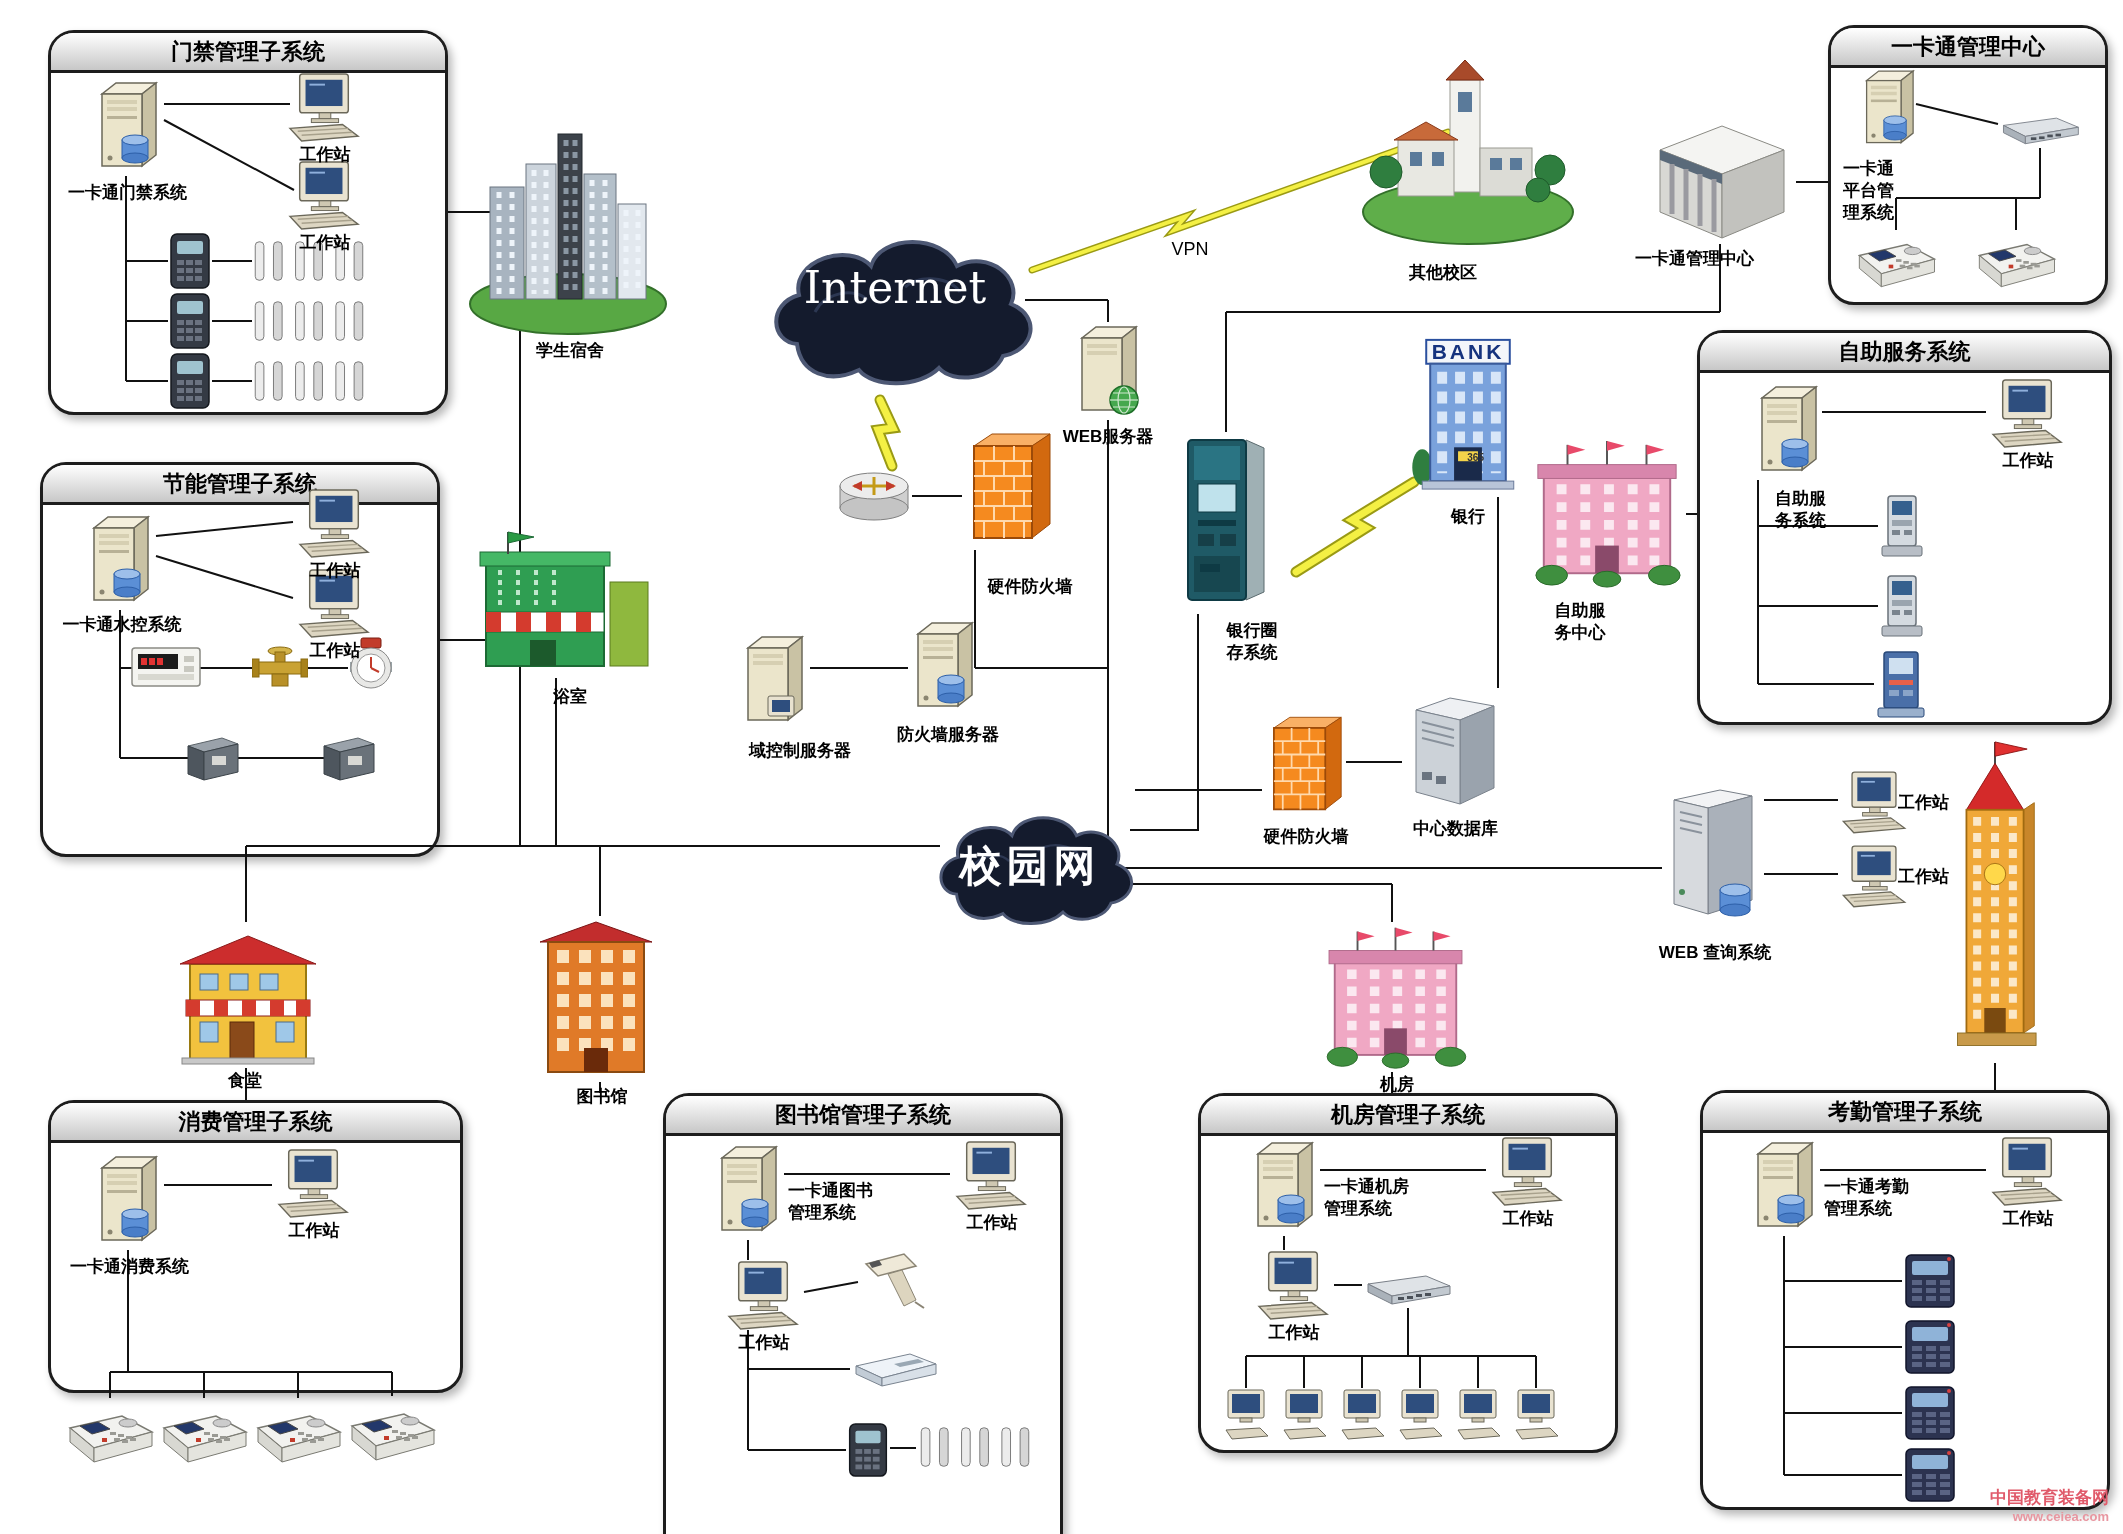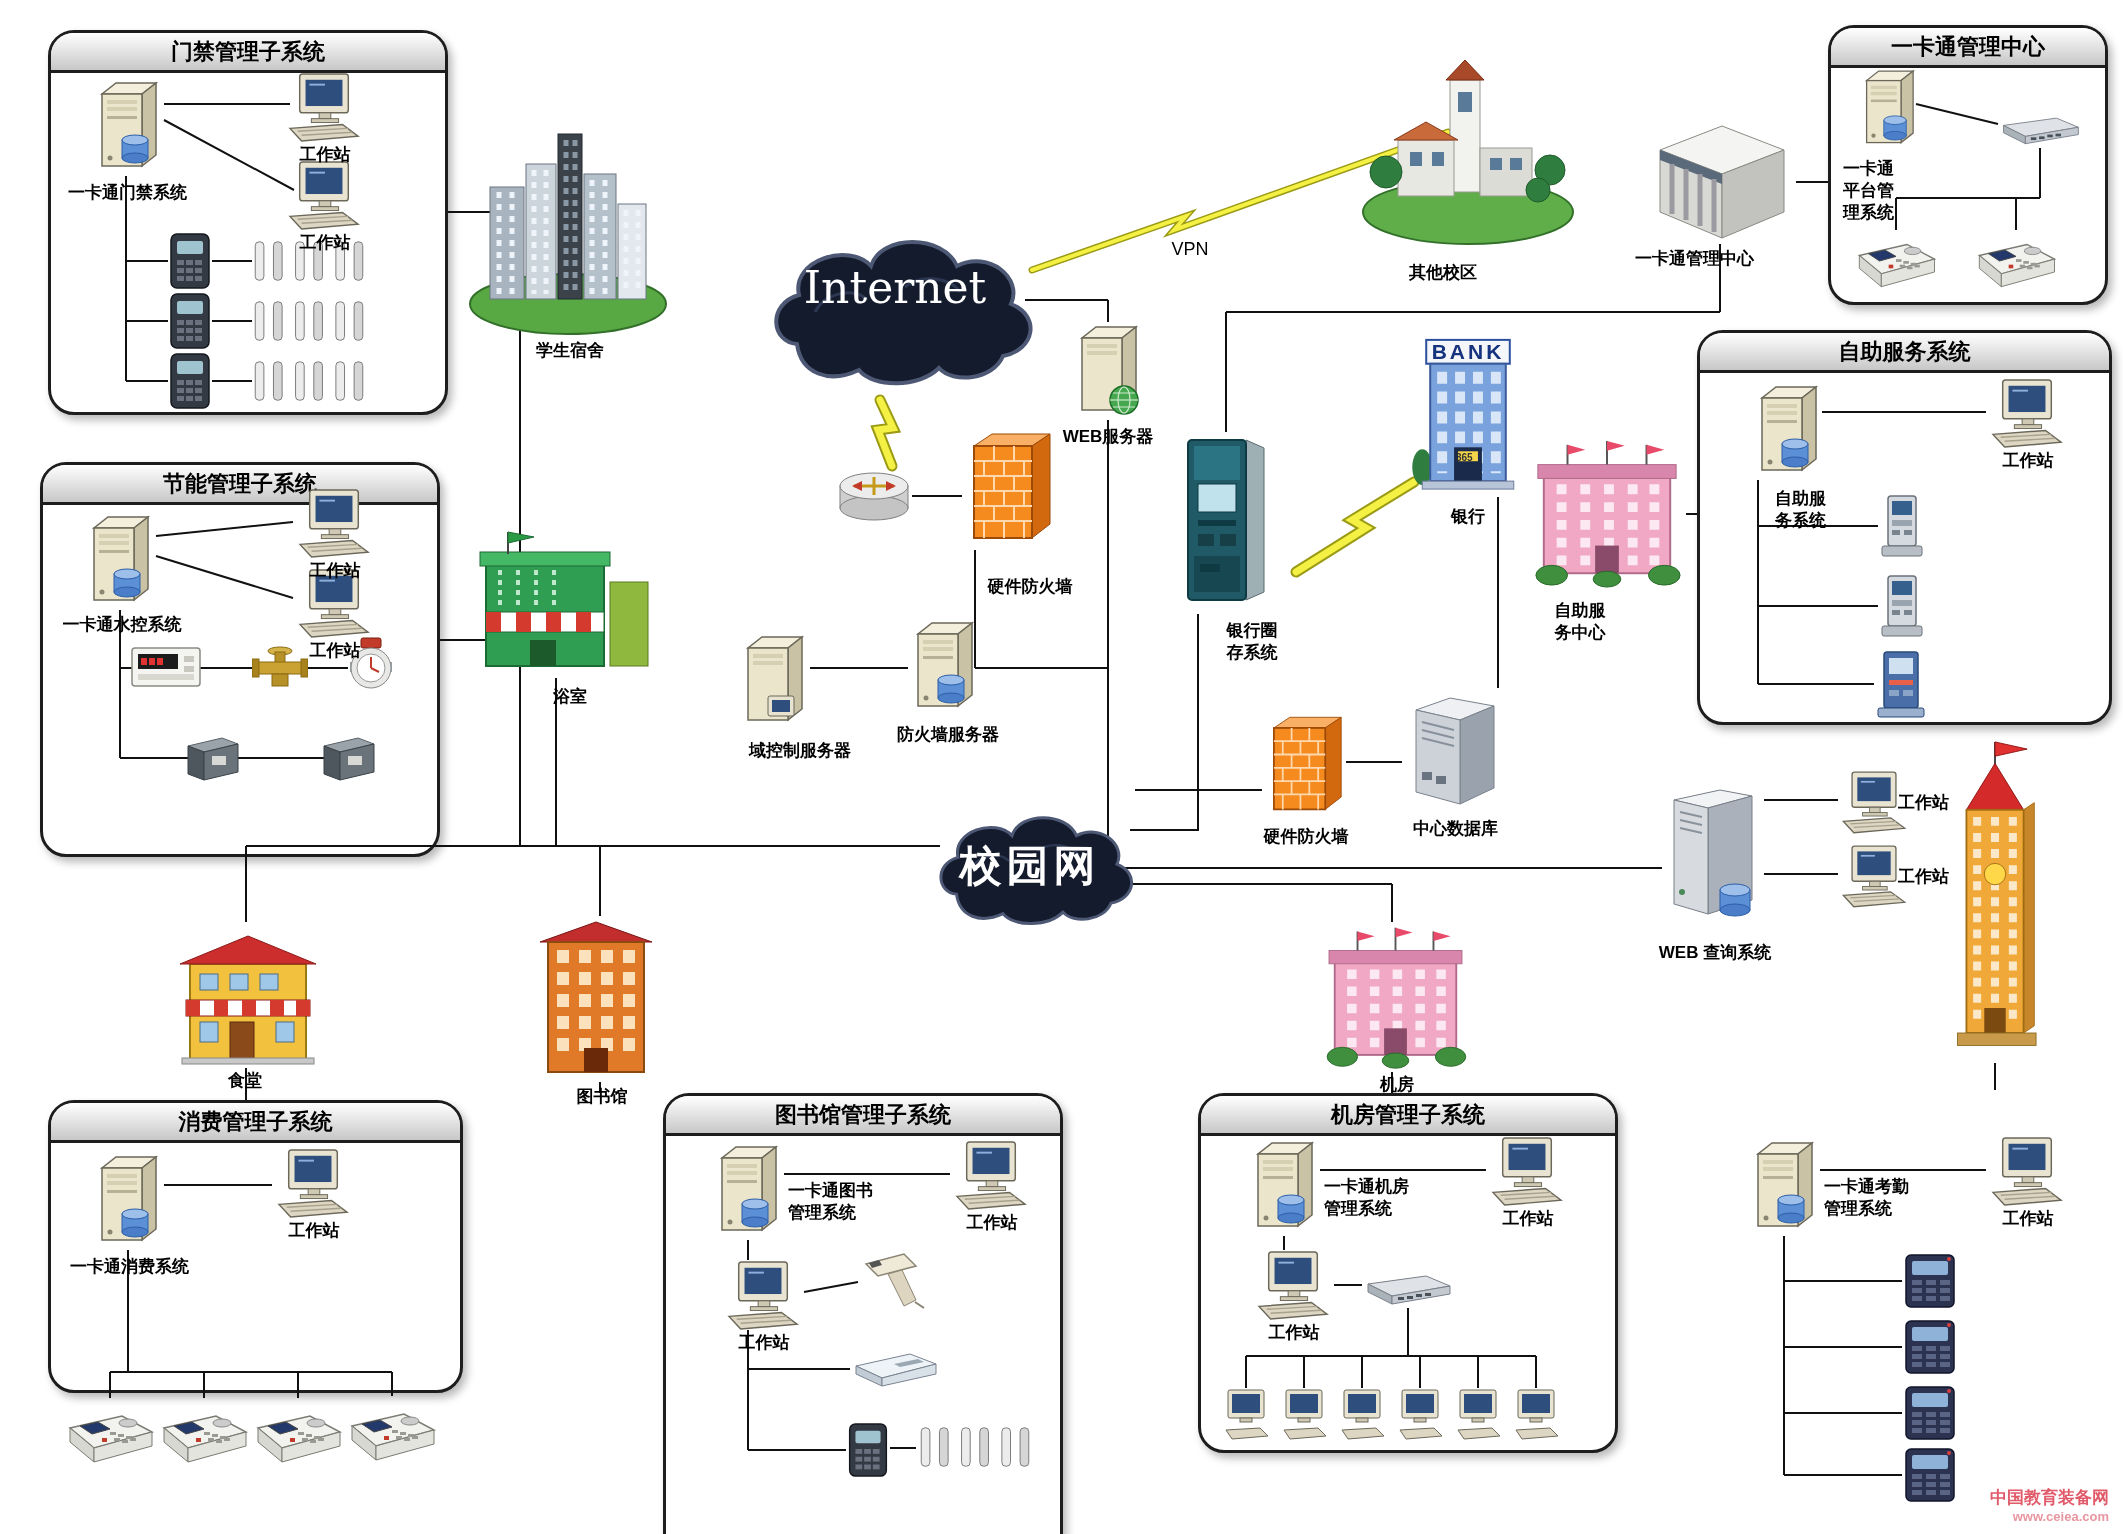--- a/index.html
+++ b/index.html
@@ -22,21 +22,21 @@
          text-align:center; white-space:pre-line; line-height:1.3; }
   .lbl.lft { text-align:left; }
 
   .cloud-text { position:absolute; z-index:4; color:#fff; text-align:center; white-space:pre-line; }
   .internet-text { font-family:"DejaVu Serif", serif; font-size:44px; }
   .campus-text { font-size:42px; font-weight:bold; letter-spacing:5px; }
 
   .bank-sign { position:absolute; z-index:4; color:#16337e; font-weight:bold; font-size:21px;
                letter-spacing:3px; text-align:center; }
   .bank-door { position:absolute; z-index:4; color:#333; background:transparent; font-weight:bold;
-               font-size:10px; text-align:left; }
+               font-size:10px; text-align:right; }
   .vpn { font-size:18px; font-weight:normal; color:#000; }
 
   .wm { position:absolute; z-index:5; right:14px; bottom:8px; text-align:right;
         color:#e05a6a; font-weight:bold; line-height:1.3; }
   .wm .l1 { font-size:17px; }
   .wm .l2 { font-size:13px; color:#e896a0; }
 </style>
 </head>
 <body>
 
@@ -461,20 +461,23 @@
     <div class="panel-hd">节能管理子系统</div>
   </section>
   <section class="panel" style="left:48px;top:1100px;width:415px;height:293px">
     <div class="panel-hd">消费管理子系统</div>
   </section>
   <section class="panel" style="left:663px;top:1093px;width:400px;height:496px">
     <div class="panel-hd">图书馆管理子系统</div>
   </section>
   <section class="panel" style="left:1198px;top:1093px;width:420px;height:360px">
     <div class="panel-hd">机房管理子系统</div>
+  </section>
+  <section class="panel" style="left:1700px;top:1090px;width:410px;height:420px">
+    <div class="panel-hd">考勤管理子系统</div>
   </section>
   <section class="panel" style="left:1828px;top:25px;width:280px;height:280px">
     <div class="panel-hd">一卡通管理中心</div>
   </section>
   <section class="panel" style="left:1697px;top:330px;width:415px;height:395px">
     <div class="panel-hd">自助服务系统</div>
   </section>
 
   <svg class="wires" width="2123" height="1534" viewBox="0 0 2123 1534">
     <path stroke="#111" stroke-width="2" fill="none" d="

